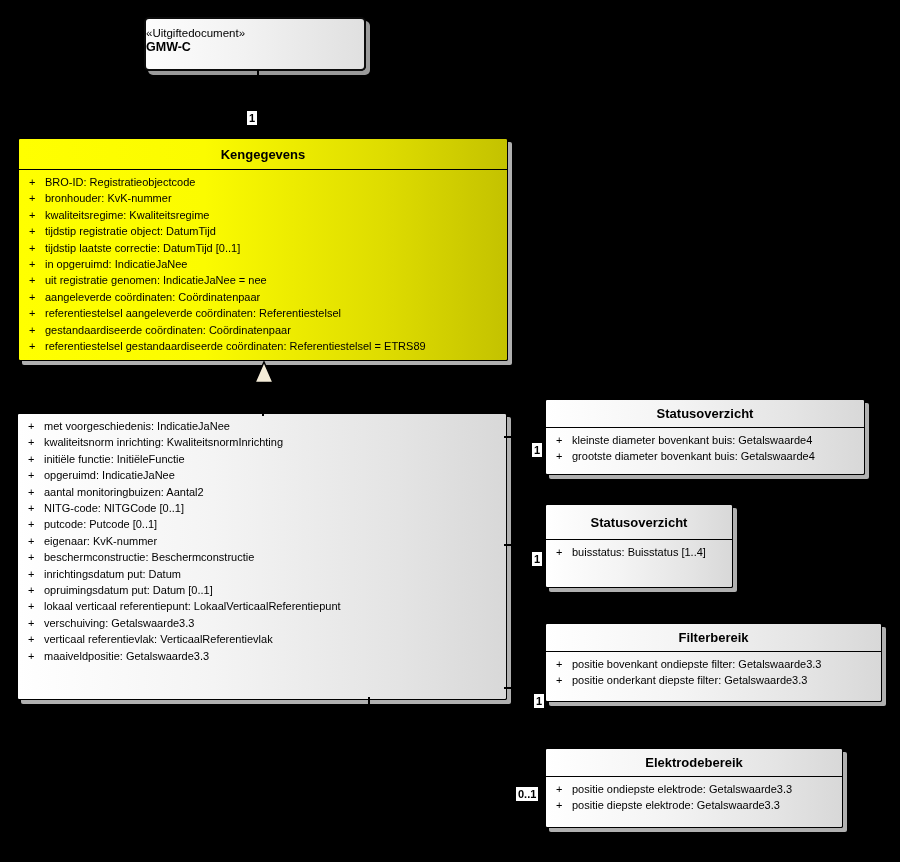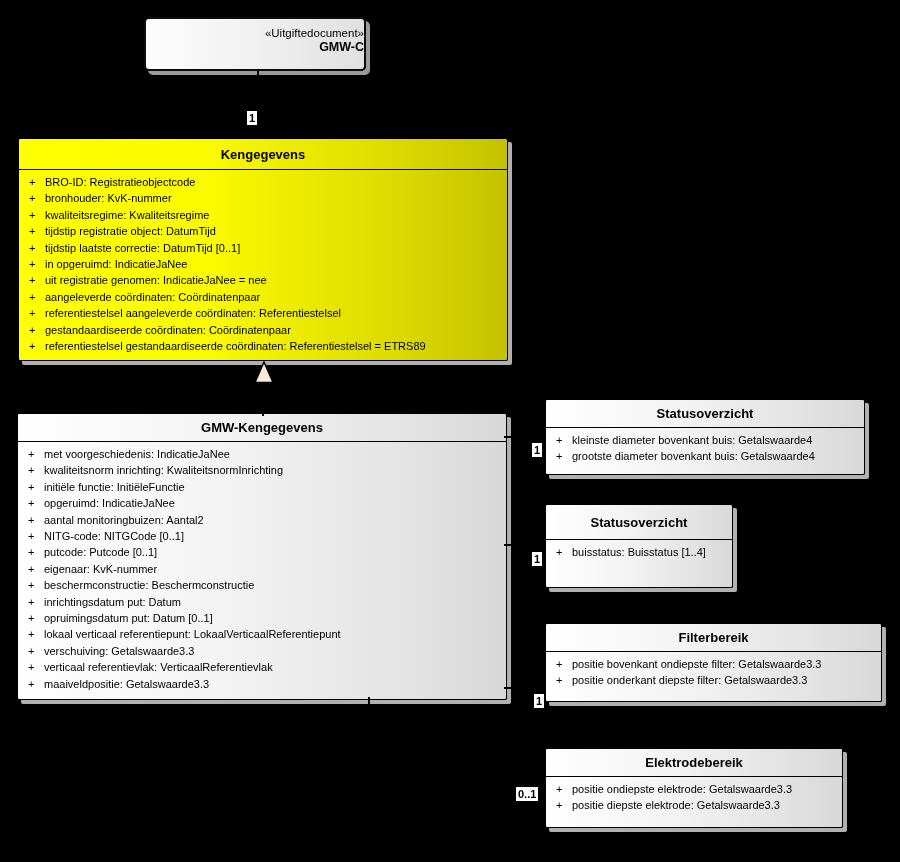--- a/index.html
+++ b/index.html
@@ -24,21 +24,21 @@
   .box-body{padding-top:4px;}
   .attr{display:flex;font-size:11px;line-height:16.4px;white-space:nowrap;}
   .attr .vis{flex:0 0 16px;margin-left:10px;}
   .attr .atext{flex:1;overflow:hidden;}
   
   .stereo-box{
     position:absolute;box-sizing:border-box;
     border:2px solid #0c0c0c;border-radius:5px;
     background:linear-gradient(90deg,#fdfdfd 0%,#f2f2f2 45%,#e0e0e0 100%);
     box-shadow:4px 4px 0 #9a9a9a;
-    text-align:right;
+    text-align:left;
   }
   .stereotype{font-size:11.5px;padding-top:8px;}
   .stereo-name{font-size:12.5px;font-weight:bold;padding-top:1px;}
   .edge{position:absolute;background:#000;}
   .mult{
     position:absolute;background:#ffffff;color:#000;
     font-size:11px;font-weight:bold;line-height:14px;padding:0 2px;
   }
   .tri{position:absolute;}
 </style>
@@ -96,21 +96,20 @@
           <span class="atext">gestandaardiseerde coördinaten: Coördinatenpaar</span>
         </div>
       <div class="attr">
           <span class="vis">+</span>
           <span class="atext">referentiestelsel gestandaardiseerde coördinaten: Referentiestelsel = ETRS89</span>
         </div>
     </div>
   </div>
 
   <div class="uml-box" style="left:17px;top:413px;width:490px;height:287px;">
-    <div class="box-title" style="height:28px;">GMW-Kengegevens</div>
     <div class="box-body">
       <div class="attr">
           <span class="vis">+</span>
           <span class="atext">met voorgeschiedenis: IndicatieJaNee</span>
         </div>
       <div class="attr">
           <span class="vis">+</span>
           <span class="atext">kwaliteitsnorm inrichting: KwaliteitsnormInrichting</span>
         </div>
       <div class="attr">

